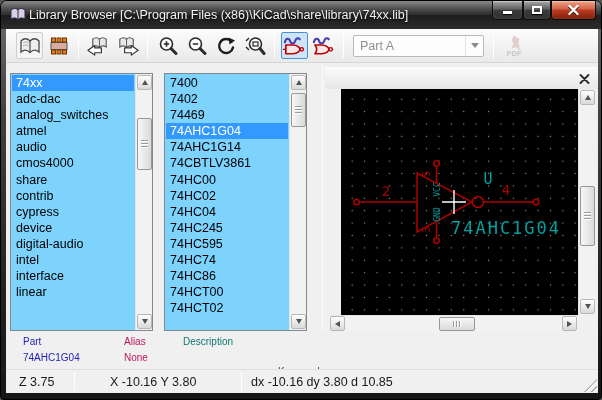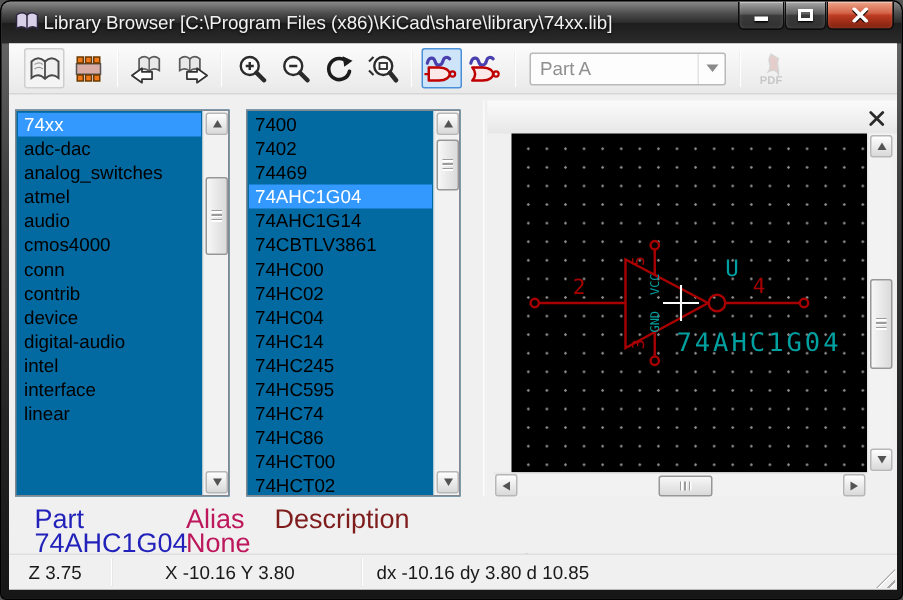--- a/index.html
+++ b/index.html
@@ -40,21 +40,21 @@
   .sep{width:1px;height:24px;background:#c3c3c3;border-right:1px solid #fff;margin:0 5px;}
   .combo{width:131px;height:22px;margin:0 4px;background:#fdfdfd;border:1px solid #b9b9b9;
     border-radius:2px;position:relative;display:flex;align-items:center;}
   .combo .val{color:#8f8f8f;font-size:12.5px;padding-left:6px;}
   .combo .arrow{position:absolute;right:0;top:0;width:18px;height:100%;display:flex;
     align-items:center;justify-content:center;border-left:1px solid #e2e2e2;}
   .tri-d{width:0;height:0;border-left:4px solid transparent;border-right:4px solid transparent;
     border-top:5px solid #8a8a8a;}
 
   
-  .list{position:absolute;top:44px;width:143px;height:258px;background:#0369a1;
+  .list{position:absolute;top:44px;width:143px;height:258px;background:#7dd3fc;
     border:1px solid #828790;}
   #liblist{left:4px;} #cmplist{left:158px;}
   .rows{position:absolute;left:1px;top:1px;right:18px;bottom:1px;overflow:hidden;}
   .row{height:16.1px;line-height:16.1px;font-size:12.5px;color:#000;padding-left:4px;
     white-space:nowrap;}
   .row.sel{background:#3399ff;color:#fff;}
 
   
   .vscroll{position:absolute;right:0;top:0;bottom:0;width:17px;background:#f2f2f2;
     border-left:1px solid #e5e5e5;}
@@ -84,23 +84,23 @@
   .pane-close{position:absolute;right:6px;top:4px;width:16px;height:15px;display:flex;
     align-items:center;justify-content:center;}
   .canvas{position:absolute;left:28px;top:22px;width:237px;height:226px;background:#000;
     background-image:radial-gradient(circle,#8a8a8a 0.7px,transparent 1px);
     background-size:12.4px 12.4px;background-position:5px 4px;}
   .pane .vscroll{right:3px;top:22px;bottom:16px;}
   .pane .hscroll{left:16px;right:20px;bottom:0;}
   .symsvg text{font-family:"DejaVu Sans Mono",monospace;}
 
   
-  .info{position:absolute;left:0;right:0;top:304px;height:36px;font-size:18px;}
+  .info{position:absolute;left:0;right:0;top:304px;height:36px;font-size:10px;}
   .info span{position:absolute;white-space:nowrap;}
-  .c-part{color:#2222bb;} .c-alias{color:#be185d;} .c-desc{color:#7f1d1d;} .c-key{color:#3c3c3c;}
+  .c-part{color:#2222bb;} .c-alias{color:#be185d;} .c-desc{color:#0f766e;} .c-key{color:#3c3c3c;}
   .l1{top:3px;} .l2{top:19px;}
   .col1{left:17px;} .col2{left:118px;} .col3{left:177px;} .col4{left:272px;margin-top:30px;}
 
   
   .status{position:absolute;left:0;right:0;bottom:0;height:24px;background:#f0f0f0;
     border-top:1px solid #dfdfdf;font-size:12.5px;color:#1a1a1a;}
   .status span{position:absolute;top:5px;white-space:nowrap;}
   .st-sep{position:absolute;top:2px;bottom:2px;width:1px;background:#ababab;border-right:1px solid #fff;}
   .grip{position:absolute;right:1px;bottom:1px;width:13px;height:13px;
     background:repeating-linear-gradient(135deg,transparent 0 3px,#a9a9a9 3px 4.5px,#fdfdfd 4.5px 5.5px);
@@ -230,22 +230,23 @@
     </div>
 
     <div class="list" id="liblist">
       <div class="rows">
           <div class="row sel">74xx</div>
           <div class="row">adc-dac</div>
           <div class="row">analog_switches</div>
           <div class="row">atmel</div>
           <div class="row">audio</div>
           <div class="row">cmos4000</div>
-          <div class="row">conn</div>
+          <div class="row">share</div>
           <div class="row">contrib</div>
+          <div class="row">cypress</div>
           <div class="row">device</div>
           <div class="row">digital-audio</div>
           <div class="row">intel</div>
           <div class="row">interface</div>
           <div class="row">linear</div>
         </div>
       <div class="vscroll">
         <div class="sbtn up">
             <i class="tri-up"></i>
           </div>
@@ -260,21 +261,20 @@
       <div class="rows">
           <div class="row">7400</div>
           <div class="row">7402</div>
           <div class="row">74469</div>
           <div class="row sel">74AHC1G04</div>
           <div class="row">74AHC1G14</div>
           <div class="row">74CBTLV3861</div>
           <div class="row">74HC00</div>
           <div class="row">74HC02</div>
           <div class="row">74HC04</div>
-          <div class="row">74HC14</div>
           <div class="row">74HC245</div>
           <div class="row">74HC595</div>
           <div class="row">74HC74</div>
           <div class="row">74HC86</div>
           <div class="row">74HCT00</div>
           <div class="row">74HCT02</div>
         </div>
       <div class="vscroll">
         <div class="sbtn up">
             <i class="tri-up"></i>

